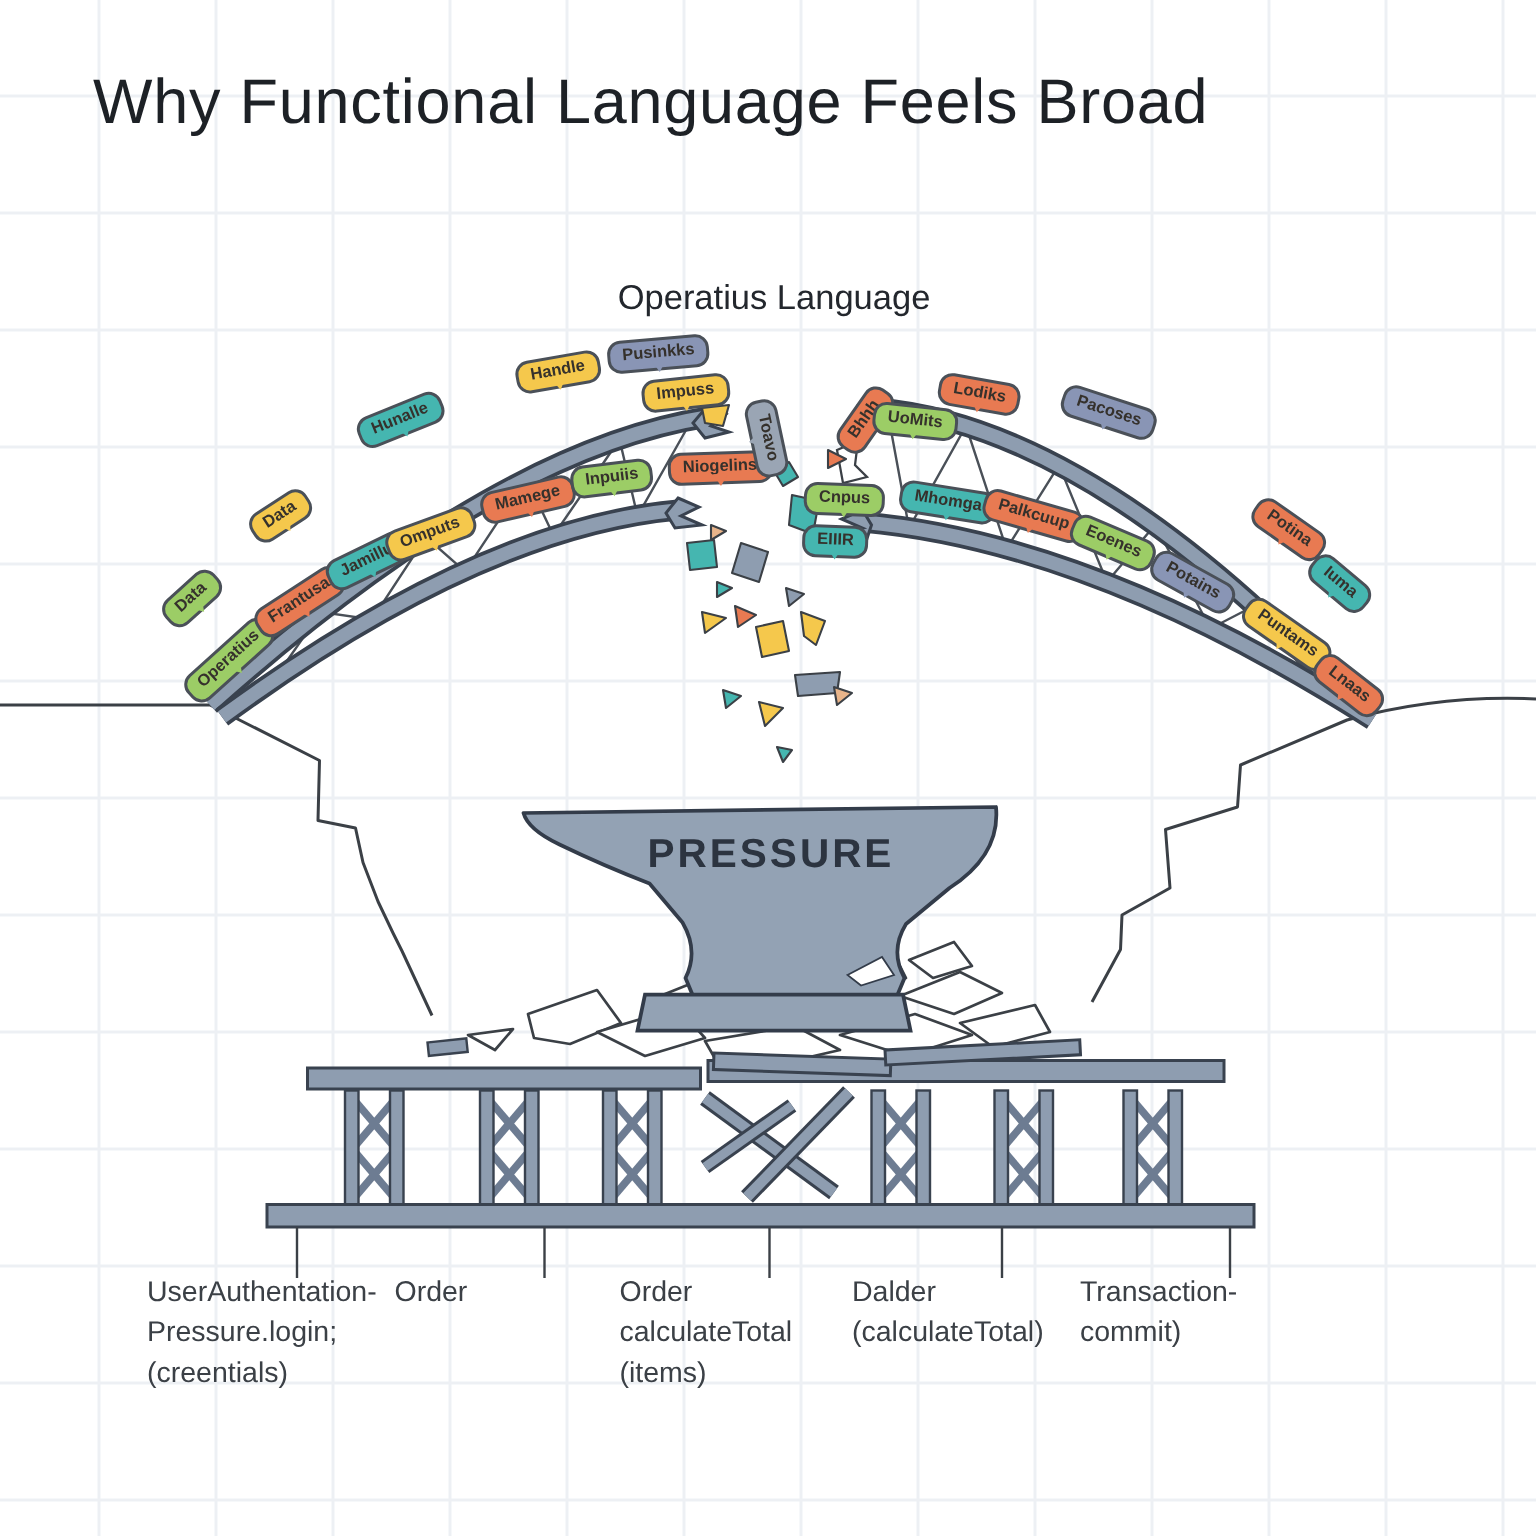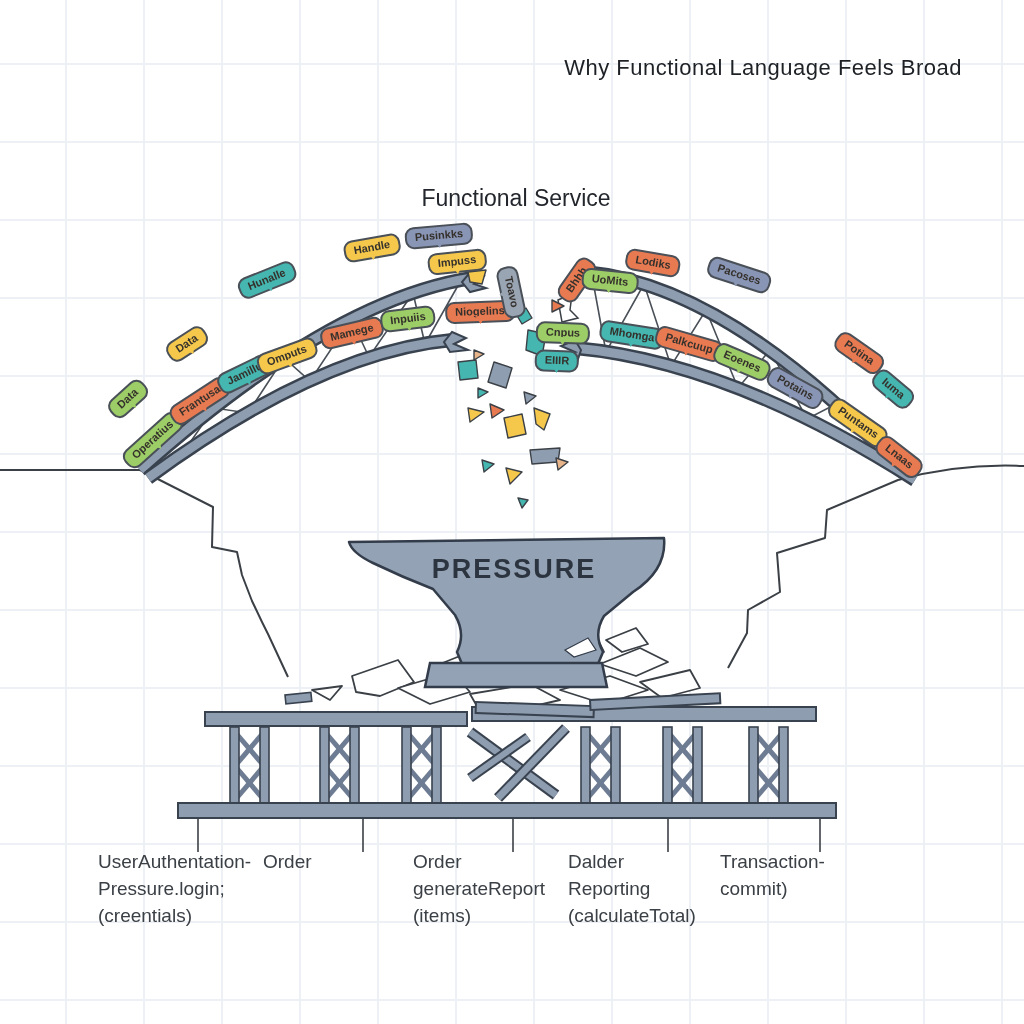--- a/index.html
+++ b/index.html
@@ -7,21 +7,21 @@
     position:relative;width:1024px;height:1024px;overflow:hidden;
     background-color:#ffffff;
     background-image:
       linear-gradient(to right,#edf0f4 2px,transparent 2px),
       linear-gradient(to bottom,#edf0f4 2px,transparent 2px);
     background-size:78px 78px;background-position:-13px -15px;
     font-family:"Liberation Sans",sans-serif;
   }
   .title{
     position:absolute;left:50%;top:46px;transform:translateX(-50%);
-    width:900px;text-align:right;color:#1d2126;font-size:22px;
+    width:900px;text-align:left;color:#1d2126;font-size:42px;
     font-weight:500;line-height:43px;letter-spacing:.5px;
   }
   .subtitle{
     position:absolute;left:516px;top:185px;transform:translateX(-50%);
     color:#23272d;font-size:23px;font-weight:500;white-space:nowrap;
   }
   svg{position:absolute;left:0;top:0;}
   .bubble{
     position:absolute;transform:translate(-50%,-50%) rotate(var(--r,0deg));
     background:var(--c);border:2px solid #4a5058;border-radius:9px;
@@ -41,21 +41,21 @@
 </style>
 </head>
 <body>
 
 <div class="scene">
 
   <div class="title">
     <div>Why Functional Language Feels Broad</div>
   </div>
 
-  <div class="subtitle">Functional Service</div>
+  <div class="subtitle">Operatius Language</div>
 
   <svg width="1024" height="1024" viewBox="0 0 1024 1024">
 
     <g fill="none" stroke="#3b4046" stroke-width="2" stroke-linejoin="round">
       <path d="M0 470 H140 L213 507 L212 547 L237 552 L242 575 L252 601 L262 622 L268 634 L288 677"></path>
     </g>
     <g fill="none" stroke="#3b4046" stroke-width="2" stroke-linejoin="round">
       <path d="M1024 466 Q960 463 898 480 L827 510 L825 538 L777 553 L780 592 L748 610 L747 633 L728 668"></path>
     </g>
 
@@ -232,26 +232,25 @@
   <div class="code-label" style="left:198px">
     <div>UserAuthentation-</div>
     <div>Pressure.login;</div>
     <div>(creentials)</div>
   </div>
   <div class="code-label" style="left:363px">
     <div>Order</div>
   </div>
   <div class="code-label" style="left:513px">
     <div>Order</div>
-    <div>generateReport</div>
+    <div>calculateTotal</div>
     <div>(items)</div>
   </div>
   <div class="code-label" style="left:668px">
     <div>Dalder</div>
-    <div>Reporting</div>
     <div>(calculateTotal)</div>
   </div>
   <div class="code-label" style="left:820px">
     <div>Transaction-</div>
     <div>commit)</div>
   </div>
 
 </div>
 
 </body></html>

